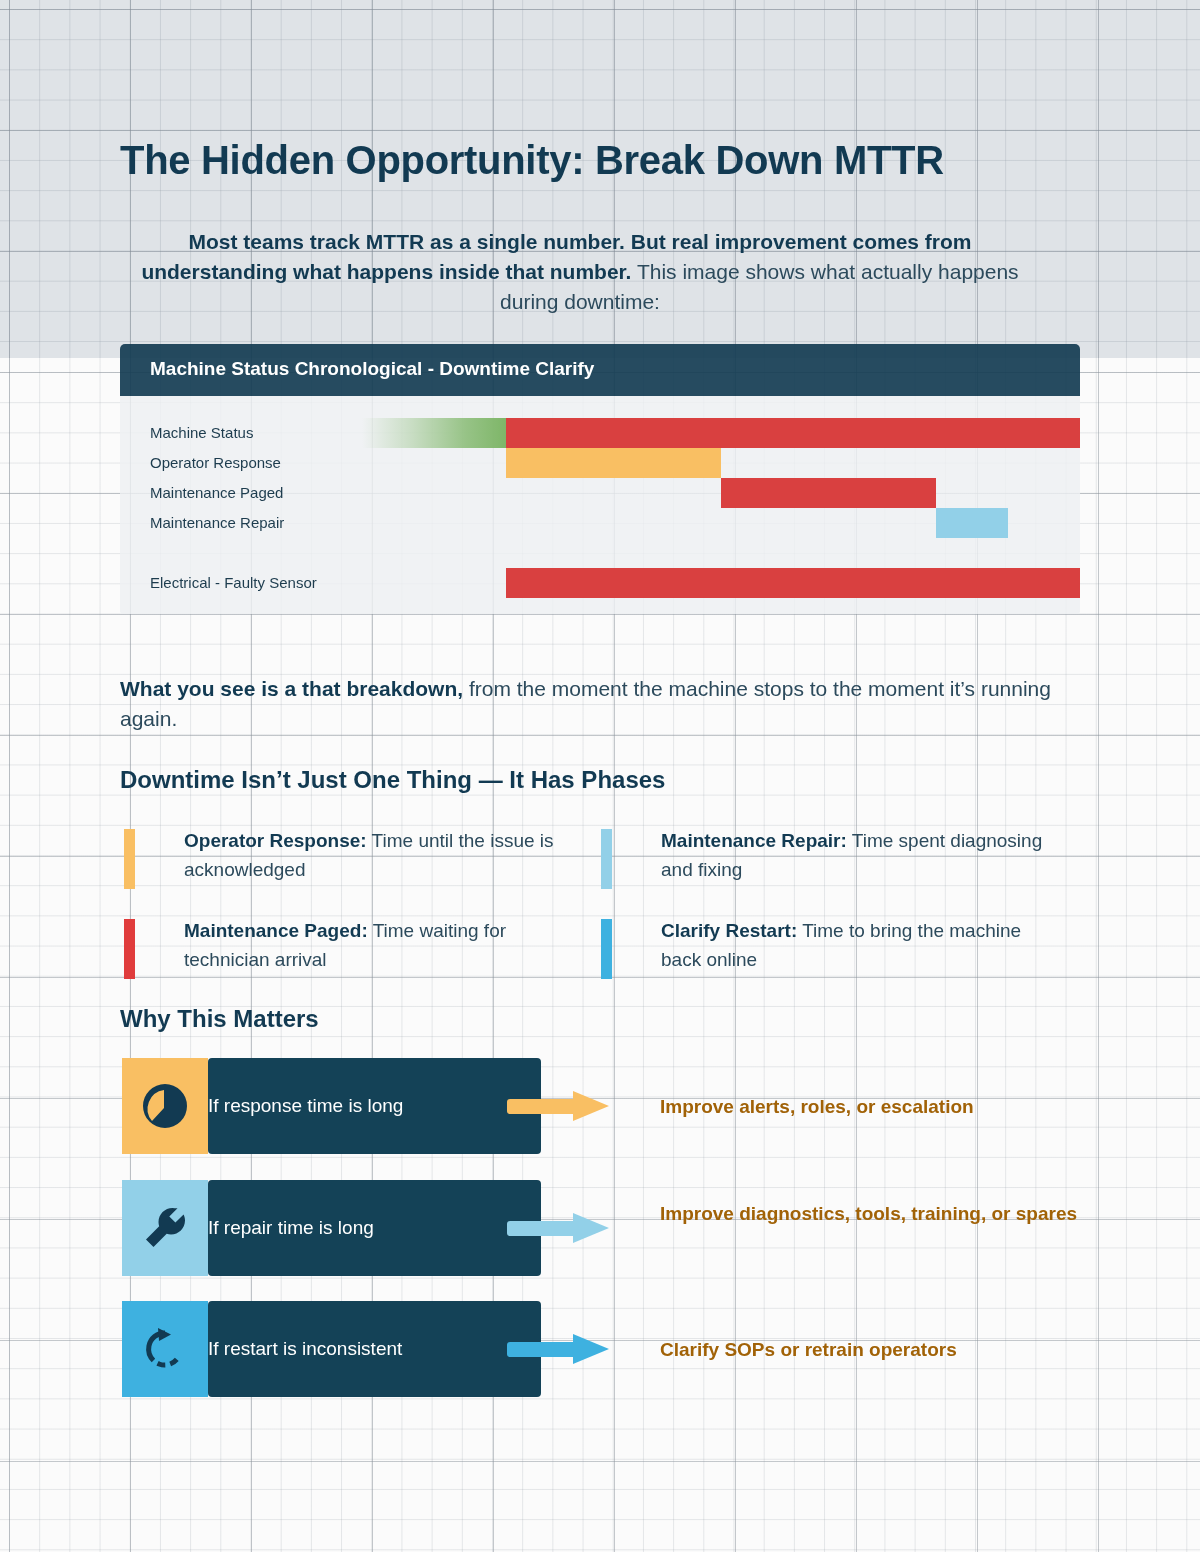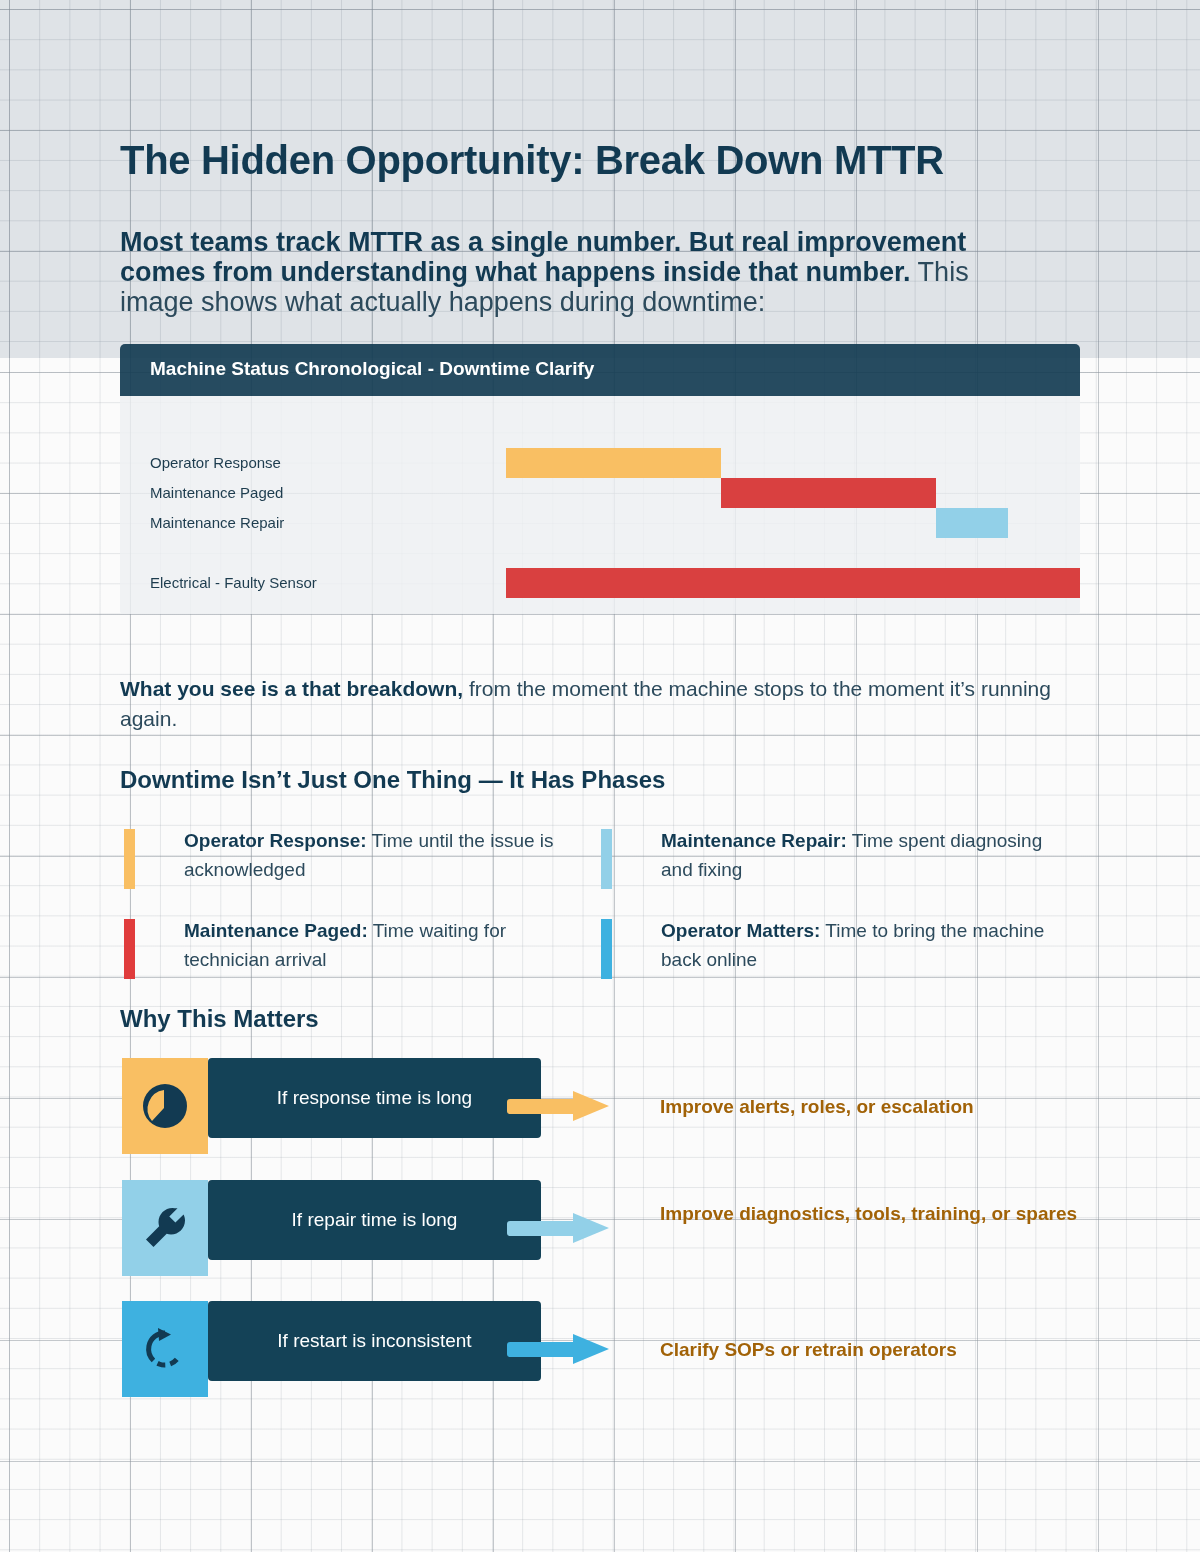--- a/index.html
+++ b/index.html
@@ -36,21 +36,21 @@
   }
   .content{position:absolute;left:0;top:14px;width:1200px;height:1552px;text-decoration:underline;}
 
   
   .h1{
     position:absolute;left:120px;top:124px;
     font-size:40px;font-weight:bold;color:#123a52;letter-spacing:-.3px;
   }
   .intro{
     position:absolute;left:120px;top:213px;width:920px;
-    font-size:27px;line-height:30px;color:#2c4a5c;
+    font-size:21px;line-height:30px;color:#2c4a5c;text-align:center;
   }
   .intro b{color:#123a52;font-weight:bold;}
   .para2{
     position:absolute;left:120px;top:660px;width:950px;
     font-size:21px;line-height:30px;color:#2c4a5c;
   }
   .para2 b{color:#123a52;font-weight:bold;}
   .h2{
     position:absolute;left:120px;
     font-size:24px;font-weight:bold;color:#123a52;
@@ -105,23 +105,23 @@
   }
   .phase-text b{color:#123a52;font-weight:bold;}
 
   
   .card{position:absolute;left:122px;height:96px;}
   .card-icon{
     position:absolute;left:0;top:0;width:86px;height:96px;
     display:flex;align-items:center;justify-content:center;
   }
   .card-box{
-    position:absolute;left:86px;top:0;width:333px;height:80px;
+    position:absolute;left:86px;top:0;width:333px;height:96px;
     background:#144257;border-radius:4px;
-    display:flex;align-items:center;justify-content:center;
+    display:flex;align-items:center;
   }
   .card-label{font-size:19px;color:#ffffff;white-space:nowrap;}
   .arrow{position:absolute;top:33px;height:30px;}
   .arrow-shaft{position:absolute;left:0;top:8px;height:15px;border-radius:3px;}
   .arrow-head{position:absolute;top:0;width:0;height:0;
     border-top:15px solid transparent;border-bottom:15px solid transparent;}
   .card-outcome{
     position:absolute;font-size:19px;line-height:27px;color:#a16207;font-weight:bold;
   }
 </style>
@@ -136,20 +136,25 @@
   <div class="h1">The Hidden Opportunity: Break Down MTTR</div>
 
   <div class="intro">
     <b>Most teams track MTTR as a single number. But real improvement comes from understanding what happens inside that number.</b><span> This image shows what actually happens during downtime:</span>
   </div>
 
   <div class="chart">
     <div class="chart-header"></div>
     <div class="chart-title">Machine Status Chronological - Downtime Clarify</div>
     <div class="chart-body" id="chart-body">
+        <div class="row" style="top: 22px;">
+          <div class="row-label">Machine Status</div>
+          <div class="bar bar-green" style="left: 242px; width: 143.6px;"></div>
+          <div class="bar bar-red" style="left: 385.6px; width: 574.4px;"></div>
+        </div>
         <div class="row" style="top: 52px;">
           <div class="row-label">Operator Response</div>
           <div class="bar bar-orange" style="left: 385.6px; width: 215.4px;"></div>
         </div>
         <div class="row" style="top: 82px;">
           <div class="row-label">Maintenance Paged</div>
           <div class="bar bar-red" style="left: 601px; width: 215.4px;"></div>
         </div>
         <div class="row" style="top: 112px;">
           <div class="row-label">Maintenance Repair</div>
@@ -176,21 +181,21 @@
       <div class="phase" style="left: 601px; top: 815px;">
         <div class="phase-swatch" style="background: rgb(146, 208, 232);"></div>
         <div class="phase-text"><b>Maintenance Repair:</b><span> Time spent diagnosing and fixing</span></div>
       </div>
       <div class="phase" style="left: 124px; top: 905px;">
         <div class="phase-swatch" style="background: rgb(224, 60, 60);"></div>
         <div class="phase-text"><b>Maintenance Paged:</b><span> Time waiting for technician arrival</span></div>
       </div>
       <div class="phase" style="left: 601px; top: 905px;">
         <div class="phase-swatch" style="background: rgb(62, 177, 224);"></div>
-        <div class="phase-text"><b>Operator Matters:</b><span> Time to bring the machine back online</span></div>
+        <div class="phase-text"><b>Clarify Restart:</b><span> Time to bring the machine back online</span></div>
       </div>
     </div>
 
   <div class="h2 why">Why This Matters</div>
 
   <div id="cards-container">
       <div class="card" style="top: 1044px;">
         <div class="card-icon" style="background: rgb(249, 191, 99);">
           <svg width="50" height="50" viewBox="0 0 50 50">
             <path d="M25 3 A22 22 0 1 0 25 47 A22 22 0 0 0 25 3 Z M24 9 L24 27 L12 40 A19 19 0 0 1 24 9 Z" fill="#123a52" fill-rule="evenodd"></path>

